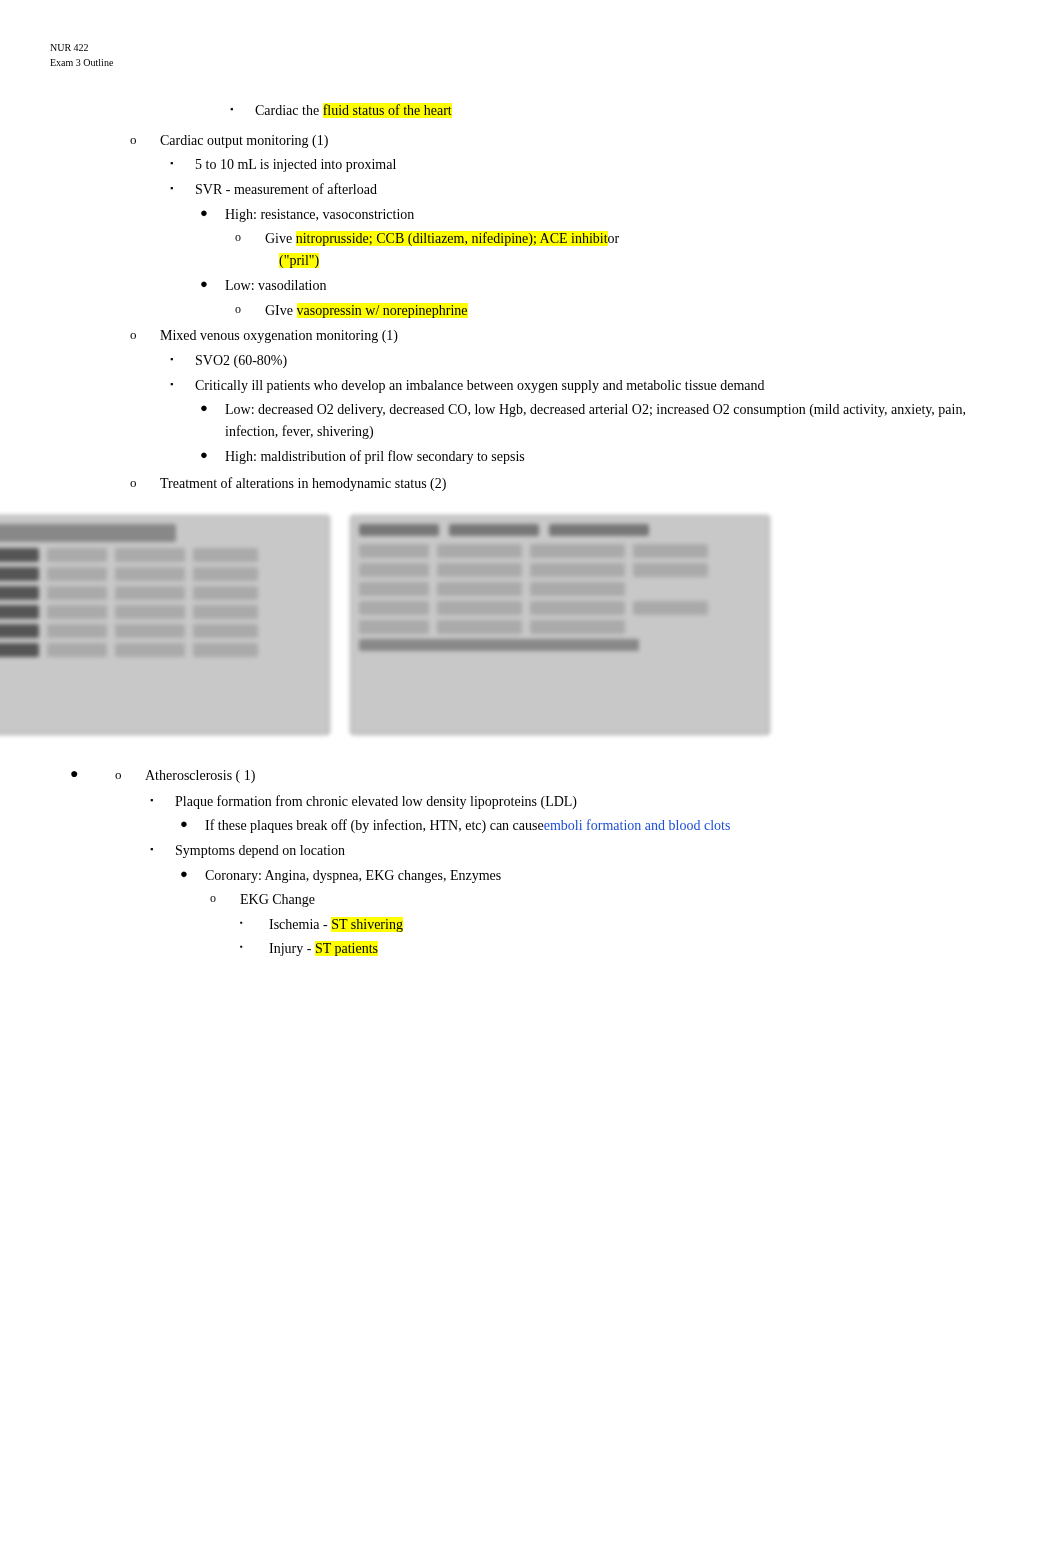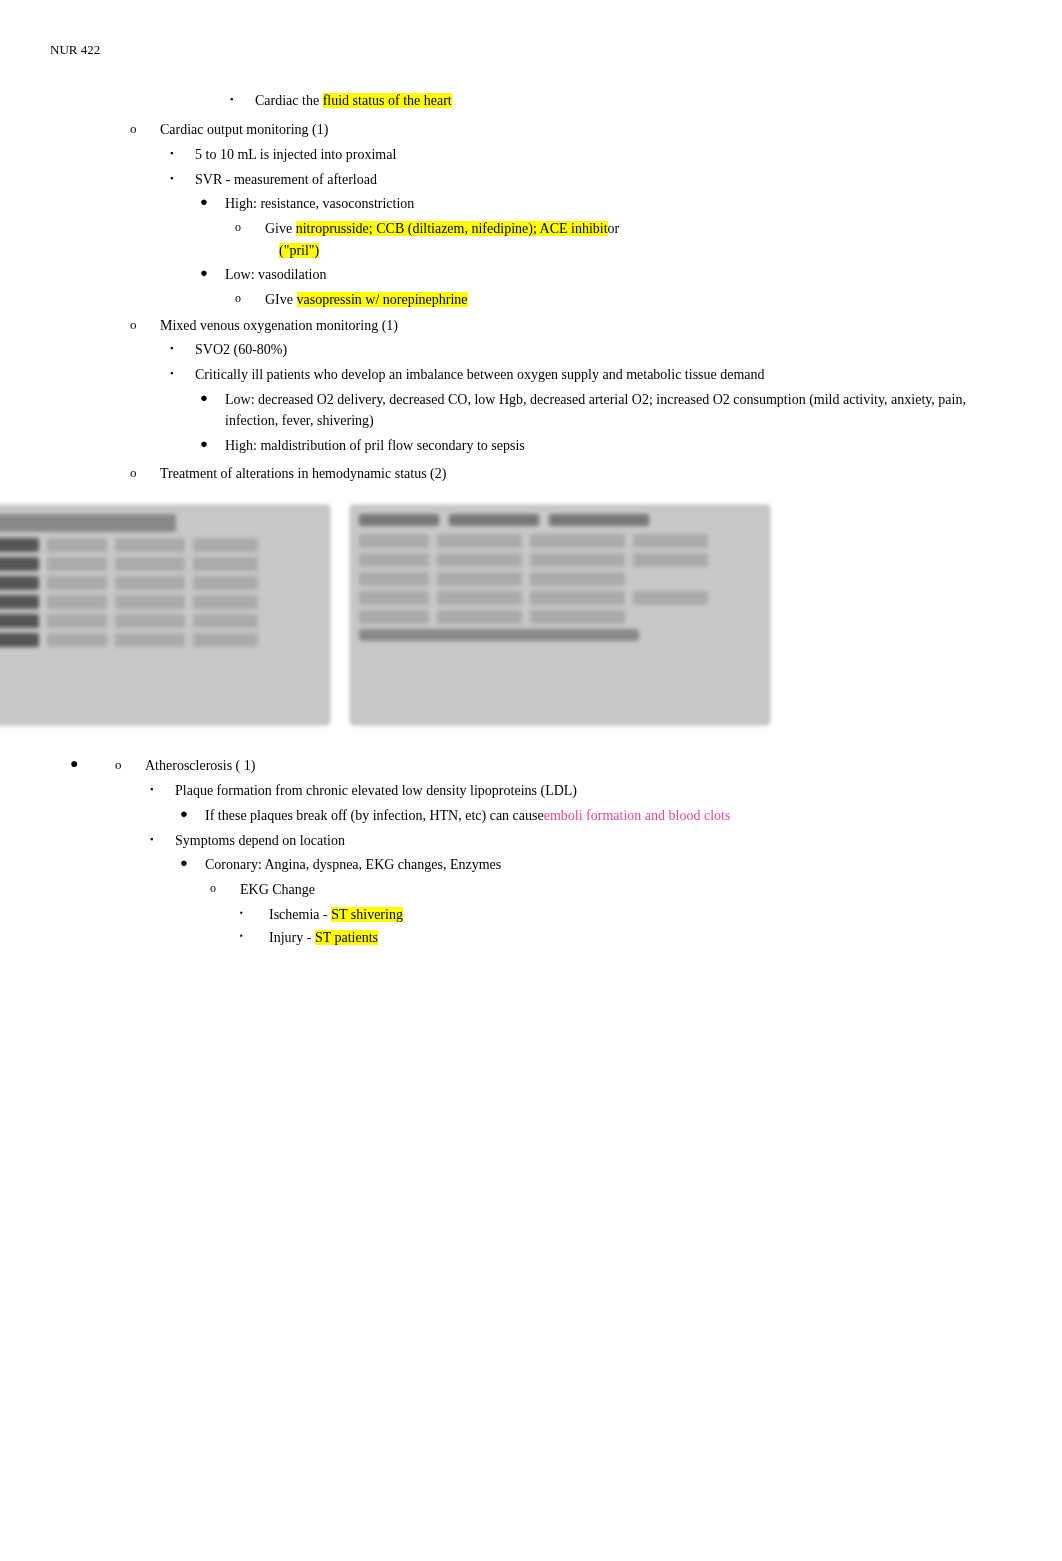--- a/index.html
+++ b/index.html
@@ -12,21 +12,21 @@
       background: #ffffff;
       font-family: 'Times New Roman', Times, serif;
       font-size: 14px;
       color: #000000;
       padding: 40px 50px;
       width: 1062px;
       min-height: 1561px;
     }
 
     .page-header {
-      font-size: 13px;
+      font-size: 10px;
       margin-bottom: 30px;
       line-height: 1.5;
     }
     .indent-5 { margin-left: 100px; }
 
     .highlight-yellow {
       background-color: #ffff00;
     }
 
     
@@ -138,20 +138,21 @@
     .text-content {
       flex: 1;
       line-height: 1.55;
     }
   </style>
 </head>
 <body>
 
 <div class="page-header">
   <div>NUR 422</div>
+  <div>Exam 3 Outline</div>
 </div>
 
 <div class="full-content">
 
   <div class="item-row indent-5" style="margin-left:160px; margin-bottom:8px;">
     <div class="marker marker-sq">▪</div>
     <div class="text-content">
       <span>Cardiac the </span><span class="highlight-yellow">fluid status of the heart</span>
     </div>
   </div>
@@ -326,21 +327,21 @@
       </div>
 
       <div class="item-row" style="margin-left:55px; margin-bottom:3px;">
         <div class="marker marker-sq">▪</div>
         <div class="text-content">Plaque formation from chronic elevated low density lipoproteins (LDL)</div>
       </div>
 
       <div class="item-row" style="margin-left:85px; margin-bottom:3px;">
         <div class="marker marker-dot">●</div>
         <div class="text-content">
-          <span>If these plaques break off (by infection, HTN, etc) can cause</span><span style="color:#ec4899;">emboli formation and blood clots</span>
+          <span>If these plaques break off (by infection, HTN, etc) can cause</span><span style="color:#1d4ed8;">emboli formation and blood clots</span>
         </div>
       </div>
 
       <div class="item-row" style="margin-left:55px; margin-bottom:3px;">
         <div class="marker marker-sq">▪</div>
         <div class="text-content">Symptoms depend on location</div>
       </div>
 
       <div class="item-row" style="margin-left:85px; margin-bottom:3px;">
         <div class="marker marker-dot">●</div>

